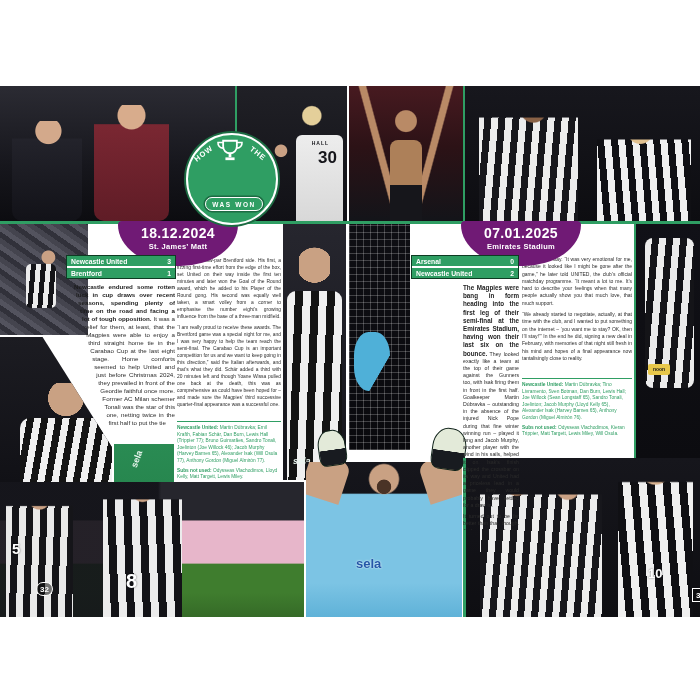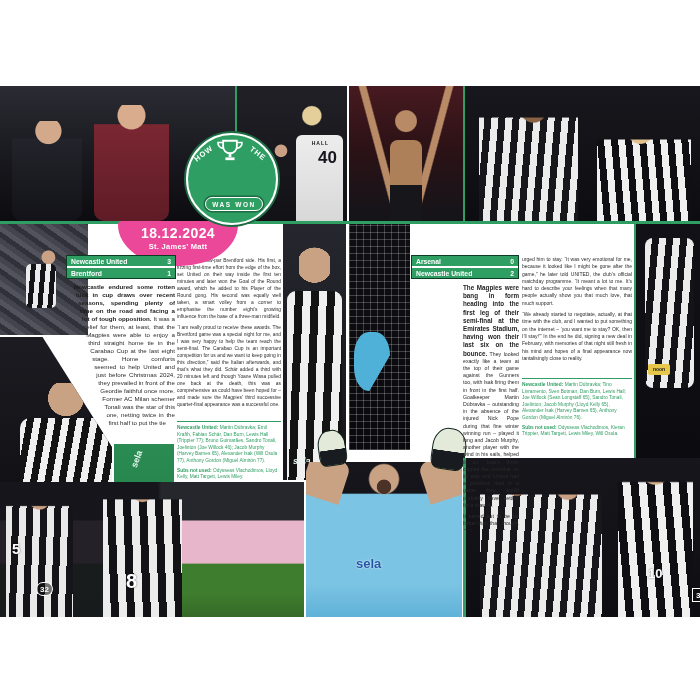--- a/index.html
+++ b/index.html
@@ -116,21 +116,21 @@
      background:#1c6b42;z-index:-1;}
   .badge-ribbon::before{left:-7px;transform:skewY(14deg);}
   .badge-ribbon::after{right:-7px;transform:skewY(-14deg);}
   .badge-title{color:#fff;font-size:13px;font-weight:900;letter-spacing:.4px;white-space:nowrap;
      text-shadow:.7px .7px 0 #155e38,-.7px -.7px 0 #155e38,.7px -.7px 0 #155e38,-.7px .7px 0 #155e38,1px 1.6px 0 #155e38;}
   .badge-sub{left:205px;top:197px;width:56px;height:12px;border:1.5px solid #fff;background:#2f9e63;
      border-radius:8px;color:#fff;font-size:6.5px;font-weight:bold;letter-spacing:1.6px;
      display:flex;align-items:center;justify-content:center;z-index:9;box-shadow:0 0 0 1.5px #1c6b42;}
   .trophy{left:214px;top:137px;z-index:8;}
   
-  .banner{position:absolute;width:120px;height:45px;background:#ec4899;color:#fff;text-align:center;
+  .banner{position:absolute;width:120px;height:45px;background:#701a75;color:#fff;text-align:center;
      border-radius:4px 4px 50% 50% / 4px 4px 95% 95%;z-index:4;}
   .banner .date{font-size:14px;font-weight:800;letter-spacing:.4px;margin-top:4px;}
   .banner .venue{font-size:7.5px;font-weight:bold;letter-spacing:.3px;margin-top:1px;}
   
   .scorebox{position:absolute;border:1.2px solid #0e3b23;background:#fff;z-index:4;}
   .scorerow{display:flex;justify-content:space-between;align-items:center;height:10px;
      background:#2f9e63;color:#fff;font-size:6.8px;font-weight:bold;padding:0 4px;}
   .scorerow + .scorerow{margin-top:2px;}
   
   .txt{position:absolute;color:#2b2b2b;text-align:justify;overflow:hidden;z-index:3;}
@@ -153,21 +153,21 @@
      color:#fff;font-size:8px;font-weight:bold;display:flex;align-items:center;justify-content:center;z-index:5;}
 </style>
 </head>
 <body>
 
 <div class="page">
 
   <div class="photo p-coaches" style="left:0;top:86px;width:235px;height:135px;"></div>
   <div class="photo p-huddle" style="left:237px;top:86px;width:110px;height:135px;">
     <span class="shirt-name" style="right:18px;top:54px;font-size:5px;">HALL</span>
-    <span class="shirt-num num-dark" style="right:10px;top:62px;font-size:17px;">40</span>
+    <span class="shirt-num num-dark" style="right:10px;top:62px;font-size:17px;">30</span>
   </div>
   <div class="photo p-shirtless" style="left:349px;top:86px;width:114px;height:135px;"></div>
   <div class="photo p-duo" style="left:465px;top:86px;width:235px;height:135px;"></div>
   <div class="gline" style="left:235px;top:86px;width:2px;height:135px;"></div>
   <div class="gline" style="left:463px;top:86px;width:2px;height:135px;"></div>
   <div class="gline" style="left:0;top:221px;width:700px;height:3px;"></div>
 
   <div class="photo p-kick" style="left:0;top:224px;width:88px;height:111px;"></div>
   <div class="photo p-portraitL" style="left:0;top:337px;width:112px;height:145px;"></div>
   <div class="photo p-portraitM" style="left:283px;top:224px;width:63px;height:256px;">
@@ -237,20 +237,24 @@
 
   <div class="lineup" style="left:177px;top:421px;width:104px;height:54px;">
     <b>Newcastle United:</b><span> Martin Dúbravka; Emil Krafth, Fabian Schär, Dan Burn, Lewis Hall (Trippier 77); Bruno Guimarães, Sandro Tonali, Joelinton (Joe Willock 46); Jacob Murphy (Harvey Barnes 65), Alexander Isak (Will Osula 77), Anthony Gordon (Miguel Almirón 77).</span>
     <span class="subs"><b>Subs not used:</b><span> Odysseas Vlachodimos, Lloyd Kelly, Matt Targett, Lewis Miley.</span></span>
   </div>
 
   <div class="pagenum" style="left:36px;top:582px;border-radius:7px;">
     <span>32</span>
   </div>
 
+  <div class="banner" style="left:461px;top:221px;">
+    <div class="date">07.01.2025</div>
+    <div class="venue">Emirates Stadium</div>
+  </div>
 
   <div class="scorebox" style="left:411px;top:255px;width:106px;">
     <div class="scorerow">
       <span>Arsenal</span>
       <span>0</span>
     </div>
     <div class="scorerow">
       <span>Newcastle United</span>
       <span>2</span>
     </div>

